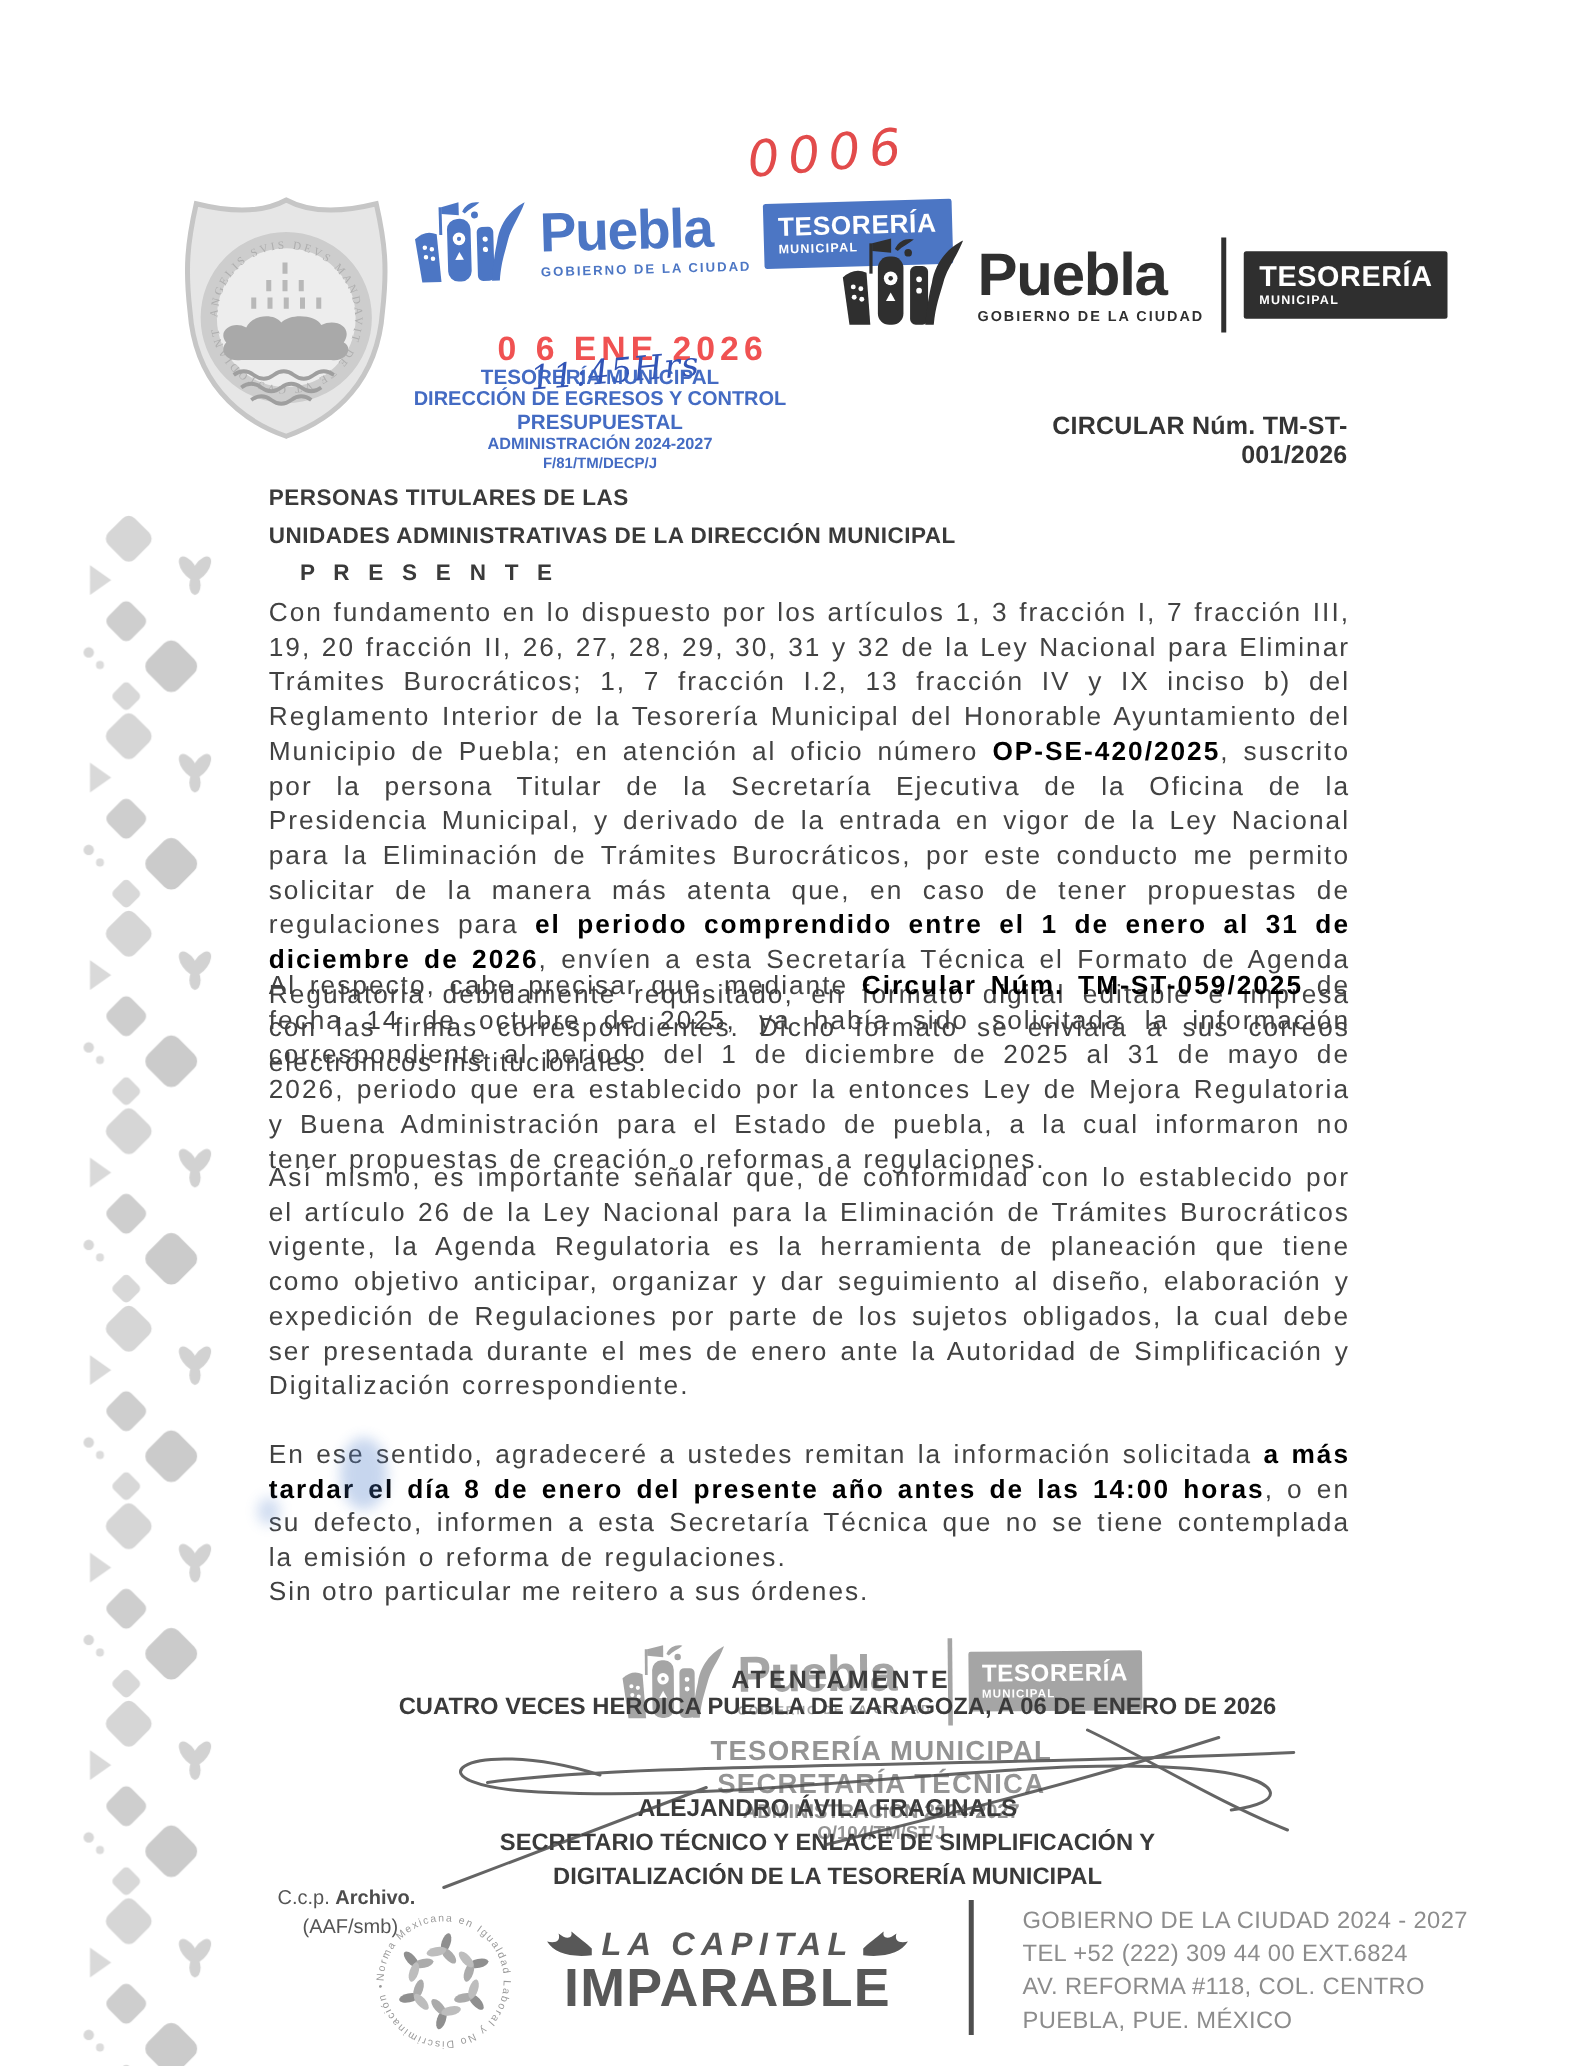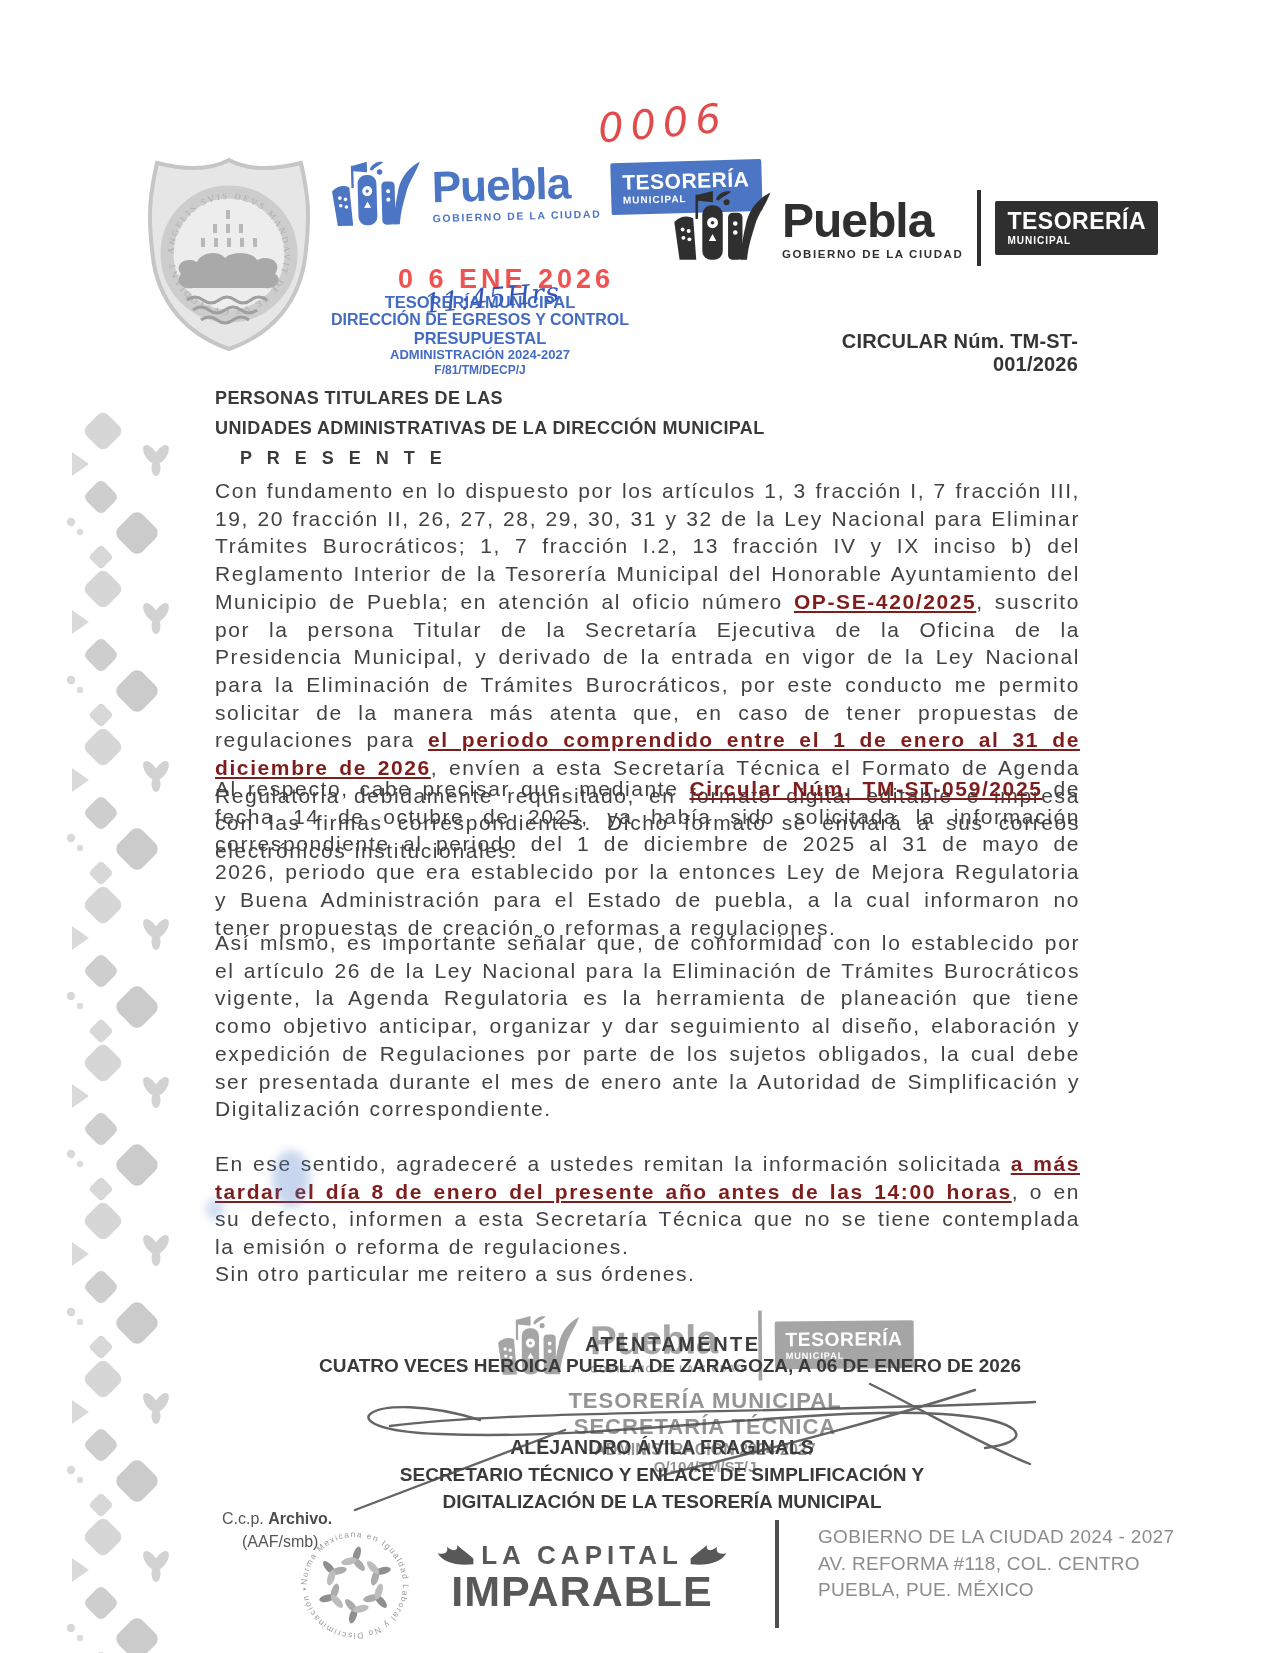--- a/index.html
+++ b/index.html
@@ -35,38 +35,38 @@
   .dept-l4{font-size:13px;line-height:16px;}
   .dept-l5{font-size:12px;line-height:14px;}
 
   .circularnum{width:308px;text-align:right;font-size:20px;font-weight:700;color:#343434;letter-spacing:.2px;}
 
   .recipient{font-size:18px;font-weight:700;color:#3a3a3a;line-height:30px;letter-spacing:.4px;}
   .presente{letter-spacing:5px;margin-left:25px;}
 
   .para{width:865px;font-size:21px;line-height:27.7px;text-align:justify;color:#424242;
         letter-spacing:1.6px;word-spacing:1px;}
-  .para b{color:#7f1d1d;text-decoration:underline;}
+  .para b{color:#000000;}
   .closing{font-size:21px;color:#404040;letter-spacing:1.6px;}
 
   .centerline{text-align:center;font-weight:700;color:#3a3a3a;}
   .atent{font-size:20px;letter-spacing:2.5px;color:#3c3c3c;font-weight:800;}
   .dateline{width:760px;font-size:19px;}
   .stamp-gray{color:#949494;text-align:center;font-weight:700;}
   .sg-l1,.sg-l2{font-size:22px;line-height:26px;letter-spacing:1px;}
   .sg-l3{font-size:16px;line-height:19px;}
   .sg-l4{font-size:15px;line-height:16px;}
   .signame{width:540px;font-size:19.5px;}
   .sigtitle{width:660px;font-size:19px;line-height:27px;}
 
   .ccp{font-size:16px;color:#555;}
   .ccp b{color:#4c4c4c;}
   .capital{width:300px;text-align:center;color:#585858;}
   .cap-top{display:flex;align-items:center;justify-content:center;gap:6px;
-           font-size:26px;font-weight:800;letter-spacing:5px;}
+           font-size:26px;font-weight:800;letter-spacing:5px;font-style:italic;}
   .cap-bottom{font-size:43px;font-weight:800;letter-spacing:1px;margin-top:-4px;}
   .wing{width:38px;height:22px;flex:none;}
   .wing.flip{transform:scaleX(-1);}
   .fdivider{width:4px;height:108px;background:#4f4f4f;}
   .contact{font-size:19px;line-height:26.5px;color:#8c8c8c;letter-spacing:.3px;}
 
   .smudge{background:#4a7ac8;border-radius:50%;filter:blur(5px);}
 </style>
 </head>
 <body>
@@ -283,17 +283,18 @@
       <svg class="wing flip">
           <use href="#wingIcon"></use>
         </svg>
     </div>
     <div class="cap-bottom">IMPARABLE</div>
   </div>
 
   <div class="abs fdivider" style="left:775px;top:1520px"></div>
   <div class="abs contact" style="left:818px;top:1524px">
     <div>GOBIERNO DE LA CIUDAD 2024 - 2027</div>
+    <div>TEL +52 (222) 309 44 00 EXT.6824</div>
     <div>AV. REFORMA #118, COL. CENTRO</div>
     <div>PUEBLA, PUE. MÉXICO</div>
   </div>
 
 </div>
 
 </body></html>

